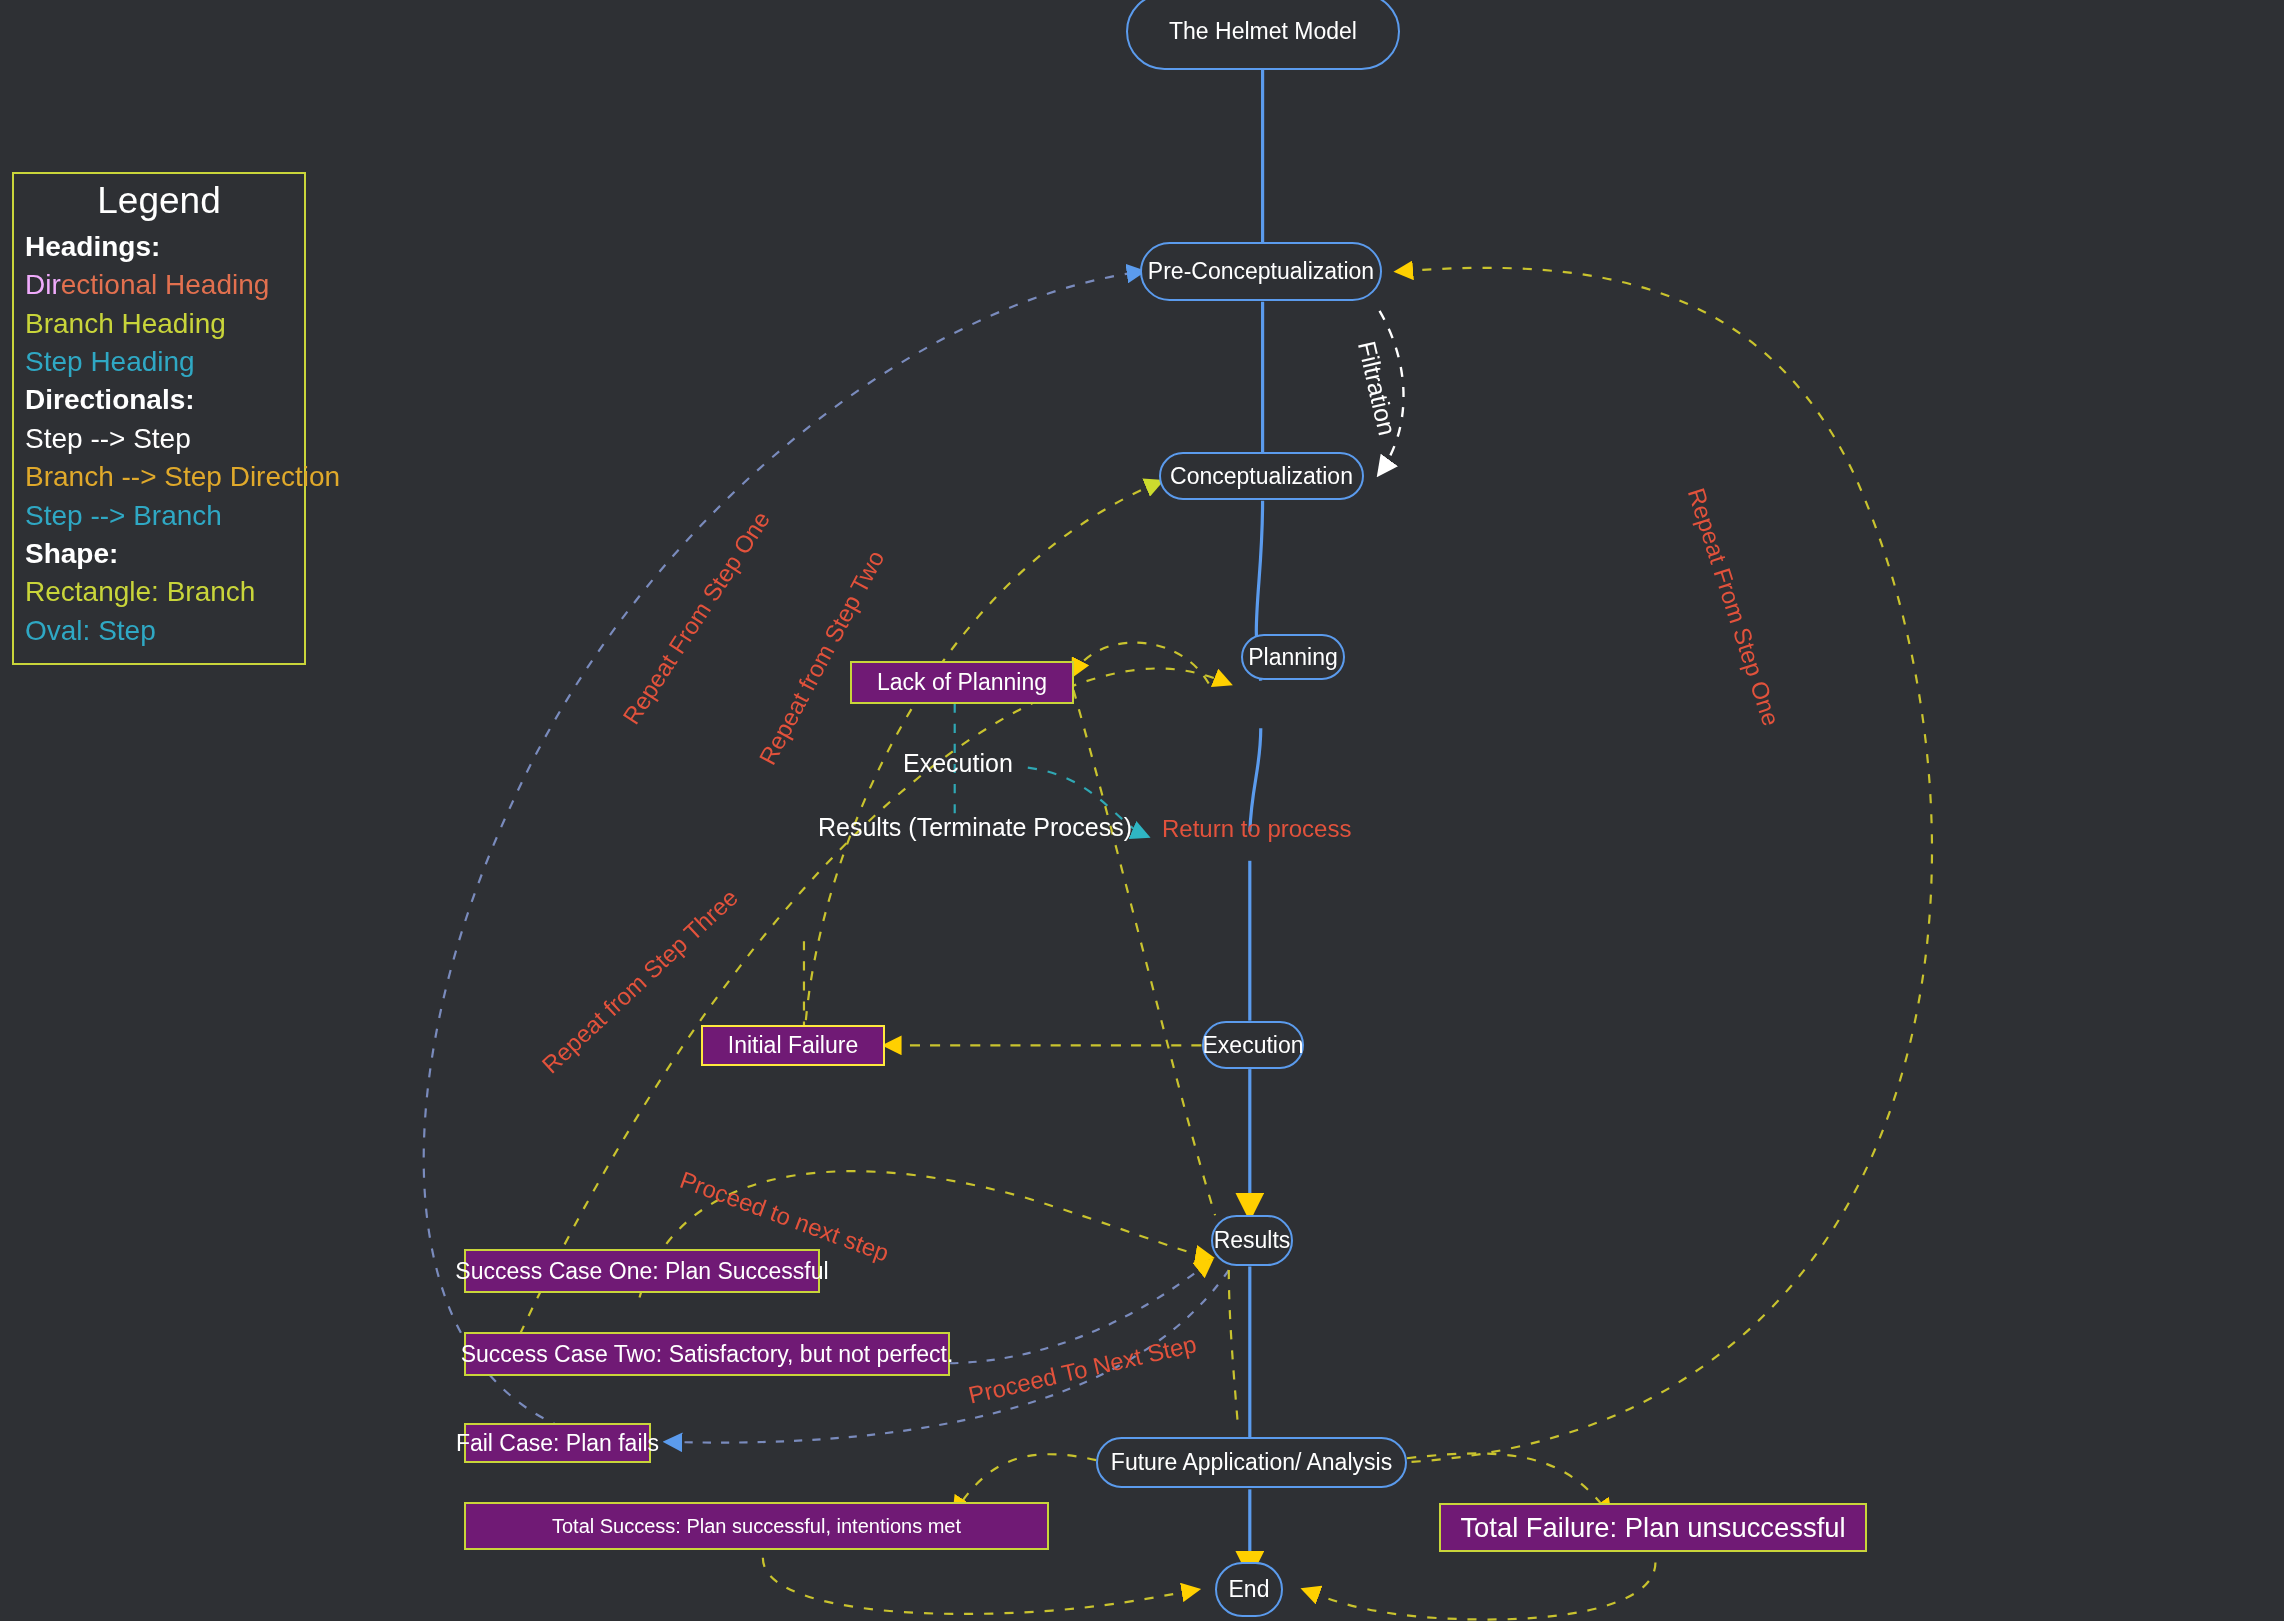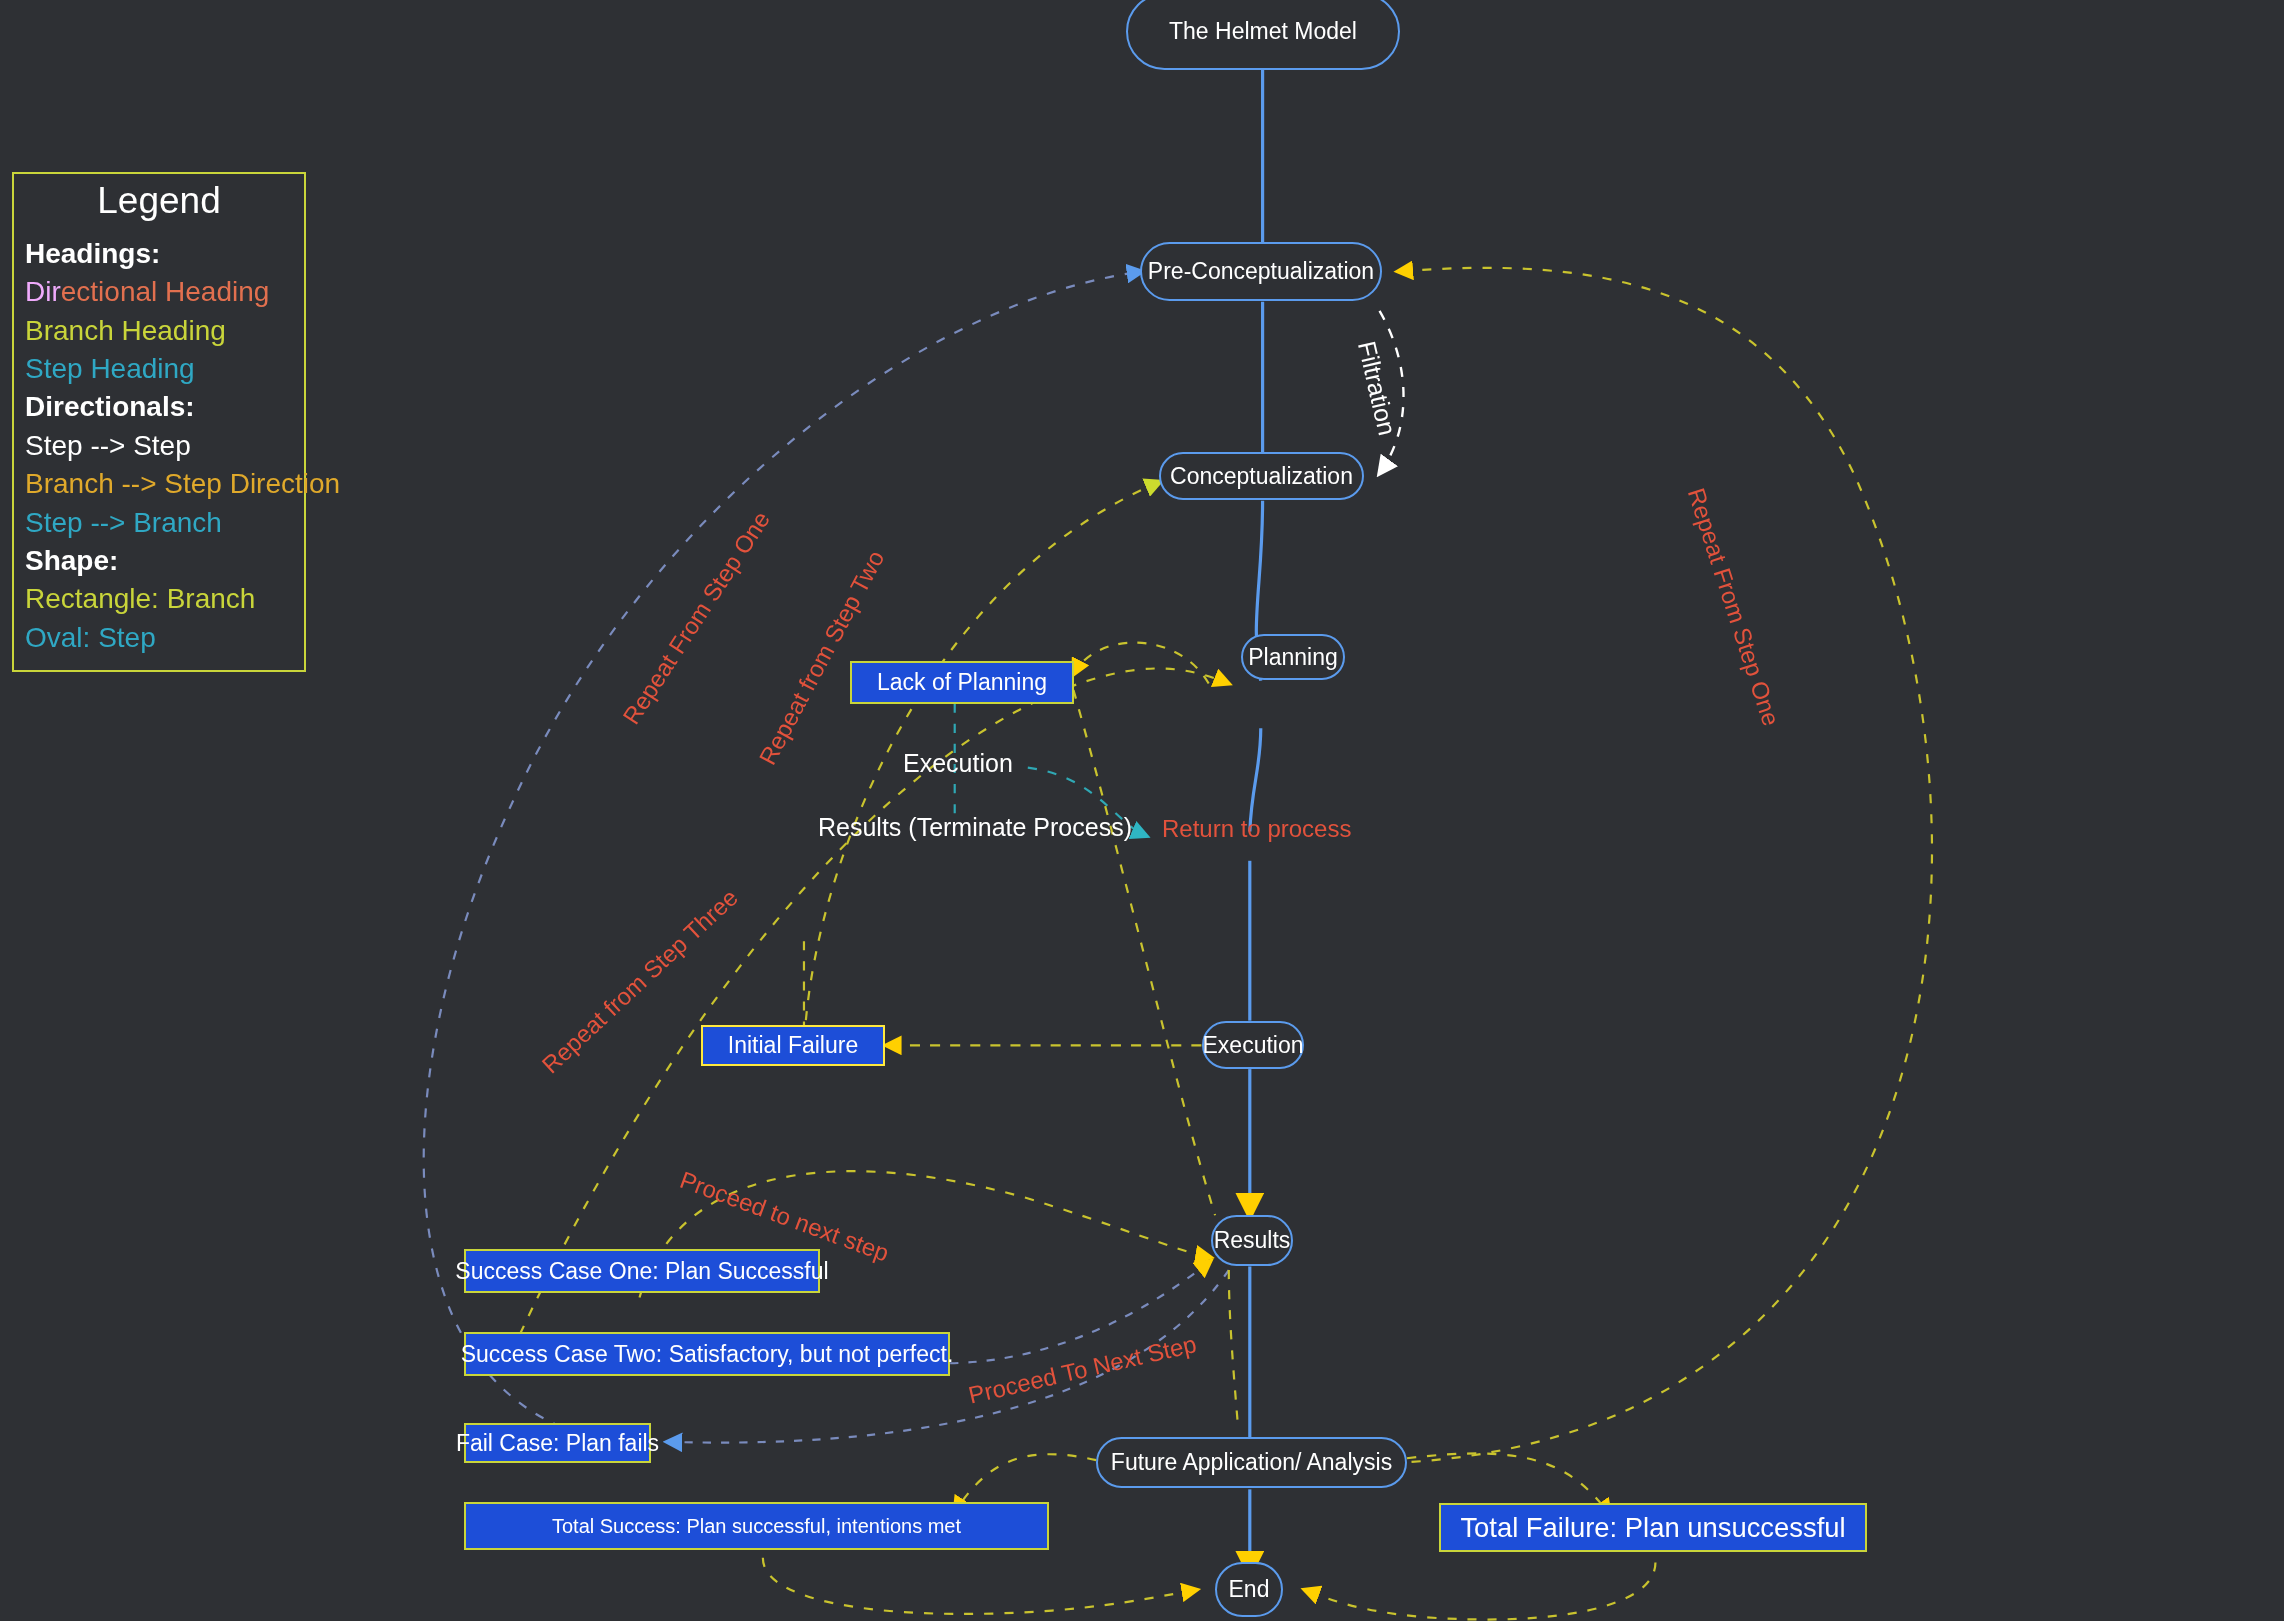--- a/index.html
+++ b/index.html
@@ -33,21 +33,21 @@
   }
   .step {
     border: 2.7px solid #5b9bed;
     border-radius: 913px;
     background: #2e3034;
     font-size: 23px;
     padding: 0 20px;
   }
   .branch {
     border: 2.7px solid #c9d53a;
-    background: #1d4ed8;
+    background: #701a75;
     font-size: 23px;
     padding: 0 16.4px;
   }
   .branch.bright {
     border-color: #ffe93d;
   }
   .plain-label {
     position: absolute;
     color: #ffffff;
     font-size: 25px;
@@ -75,21 +75,21 @@
     border: 2.7px solid #c9d53a;
     background: #2e3034;
     box-sizing: border-box;
     padding: 7.3px 11px 12.8px 11px;
     z-index: 20;
   }
   #legend .legend-title {
     text-align: center;
     font-size: 37px;
     color: #ffffff;
-    margin-bottom: 13px;
+    margin-bottom: 6px;
     line-height: 1.1;
   }
   #legend .row {
     font-size: 28px;
     line-height: 1.37;
     white-space: nowrap;
   }
   .c-bold   { color:#ffffff; font-weight:bold; }
   .c-dirbold{ color:#f0abfc; font-weight:normal; }
   .c-dir    { color:#e2704f; }

